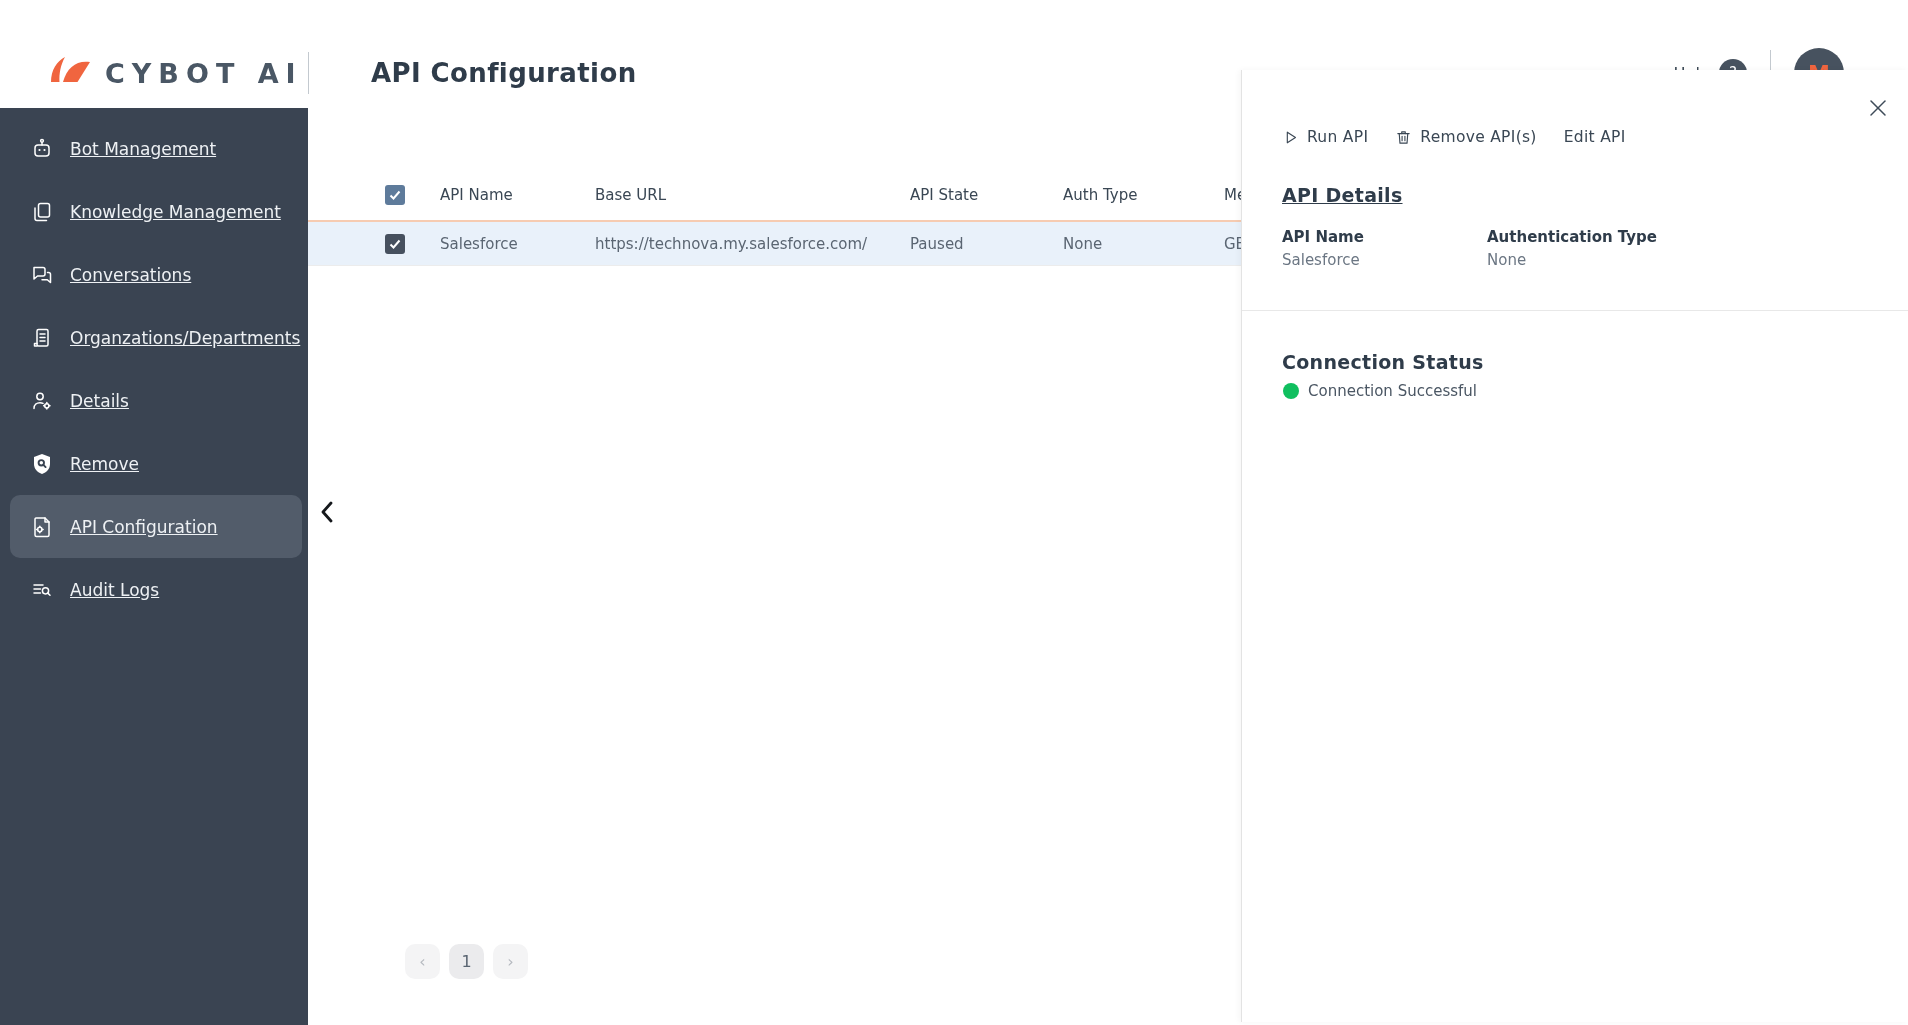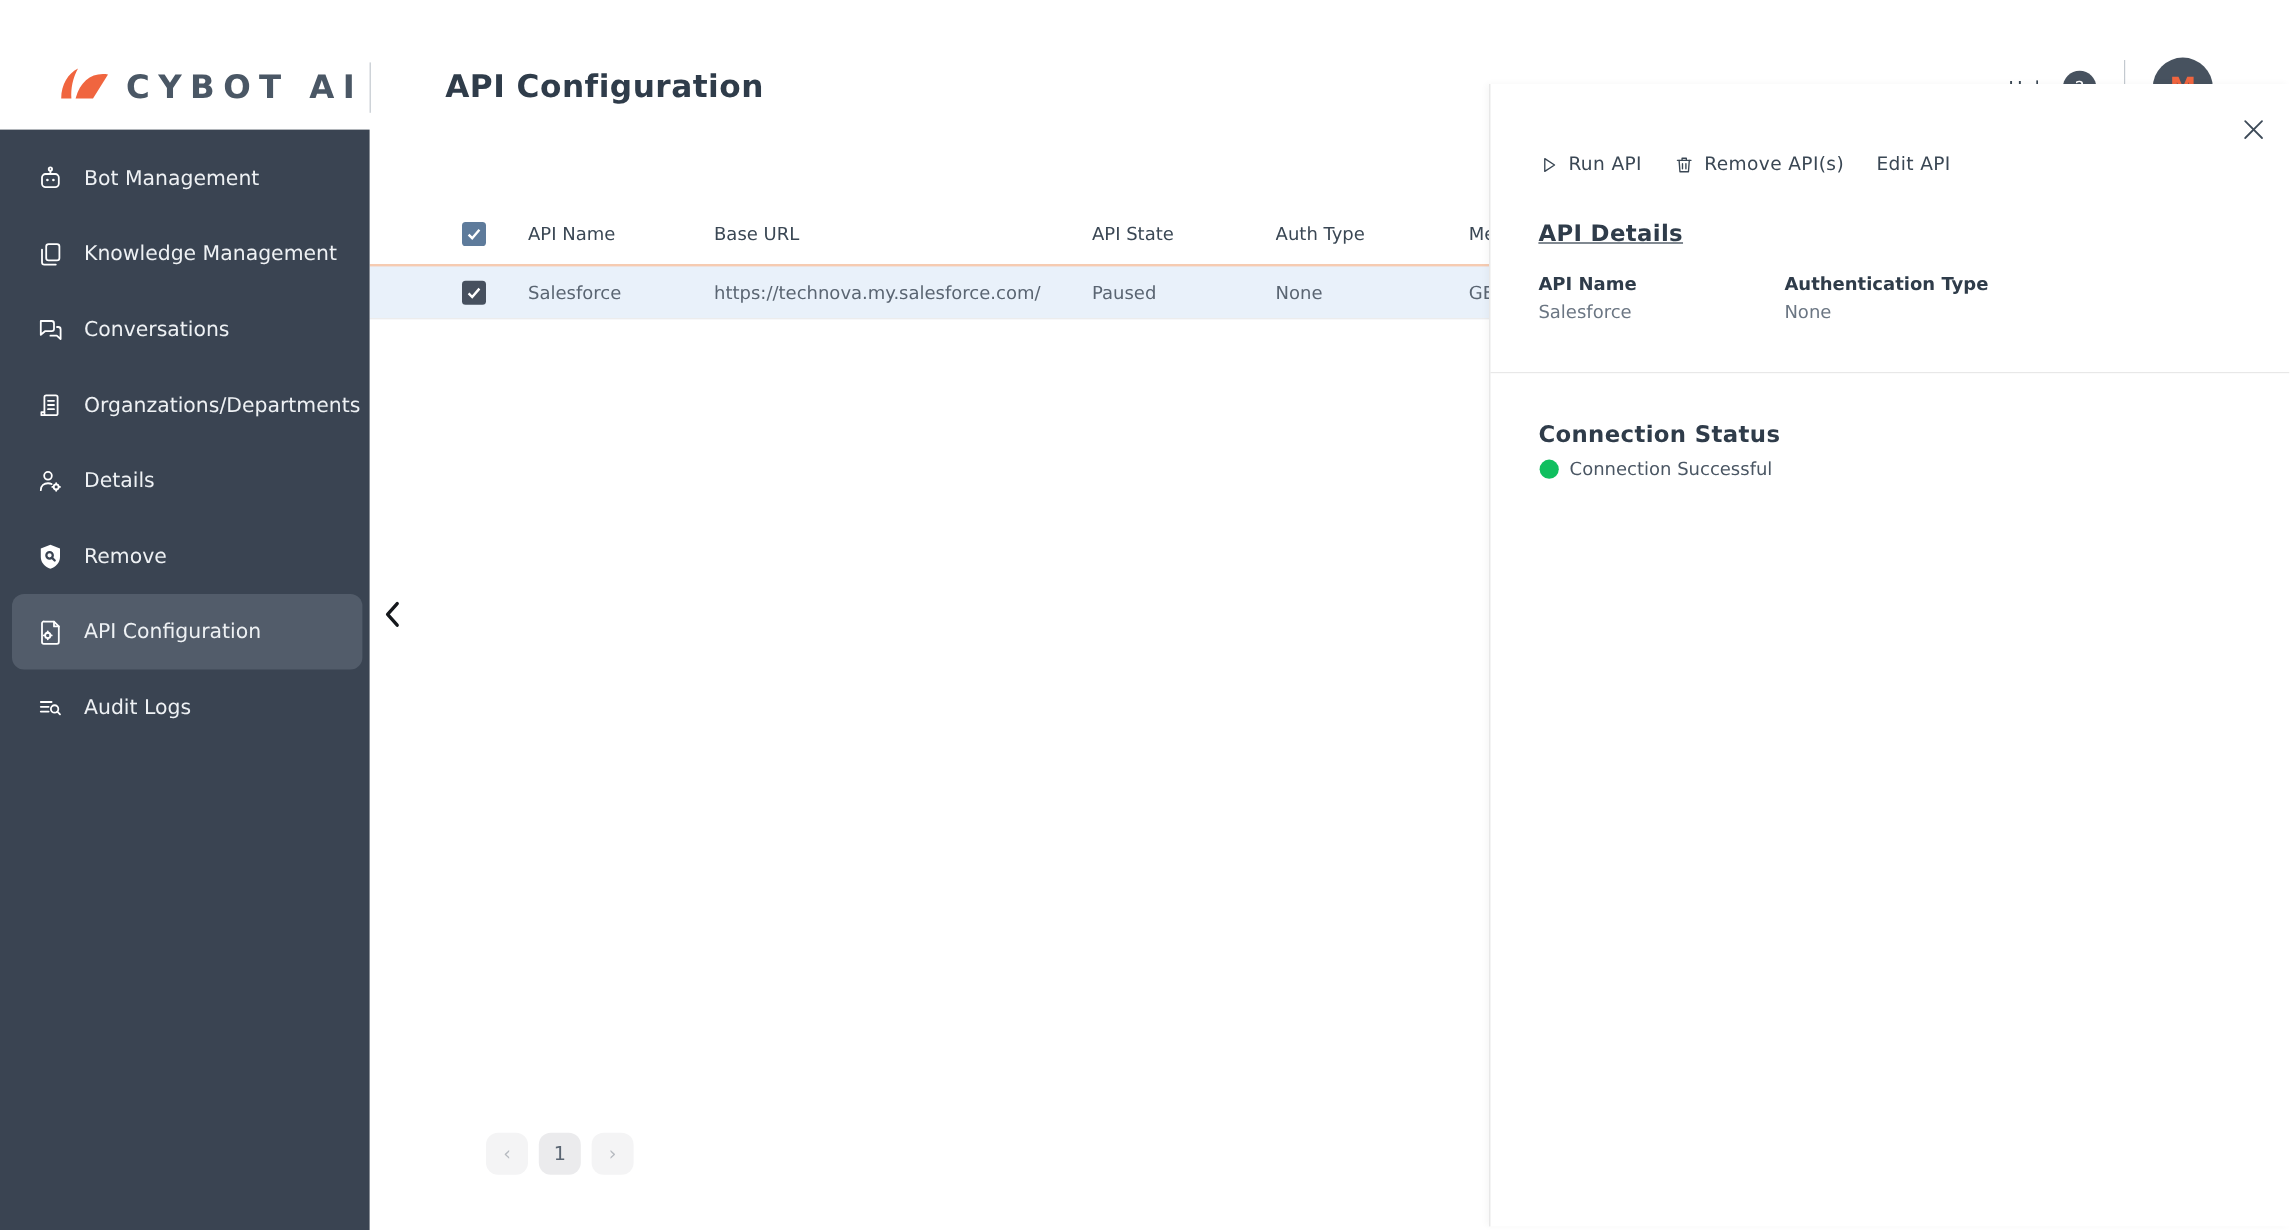--- a/index.html
+++ b/index.html
@@ -15,21 +15,21 @@
   .page-title { margin-left: 62px; font-size: 26px; font-weight: 700; color: #2f3c4a; letter-spacing: 0.4px; }
   .topbar-right { margin-left: auto; display: flex; align-items: center; gap: 15px; padding-right: 64px; }
   .help-label { font-size: 16px; color: #3a4754; }
   .help-badge { width: 28px; height: 28px; border-radius: 50%; background: #47525f; color: #fff; font-size: 15px; display: flex; align-items: center; justify-content: center; cursor: pointer; margin-left: -6px; }
   .right-divider { width: 1px; height: 46px; background: #c3c9cf; margin: 0 8px; }
   .avatar { width: 50px; height: 50px; border-radius: 50%; background: #47525f; color: #f0653f; font-size: 22px; font-weight: 700; display: flex; align-items: center; justify-content: center; cursor: pointer; }
 
   
   .sidebar { position: absolute; top: 70px; left: 0; bottom: 0; width: 308px; background: #3a4452; z-index: 4; }
   .nav { padding-top: 47px; }
-  .nav-item { height: 63px; display: flex; align-items: center; gap: 16px; padding-left: 30px; color: #eef1f4; font-size: 17px; cursor: pointer; }
+  .nav-item { height: 63px; display: flex; align-items: center; gap: 16px; padding-left: 30px; color: #eef1f4; font-size: 17px; cursor: pointer; text-decoration: underline; }
   .nav-item svg { flex: 0 0 24px; }
   .nav-item.selected { background: #525c6a; border-radius: 10px; margin: 0 6px 0 10px; padding-left: 20px; }
   .icon24 { width: 24px; height: 24px; stroke: #ffffff; fill: none; stroke-width: 1.5; stroke-linecap: round; stroke-linejoin: round; }
 
   .collapse-btn { position: absolute; left: 316px; top: 497px; width: 22px; height: 30px; display: flex; align-items: center; justify-content: center; cursor: pointer; z-index: 6; background: transparent; border: none; padding: 0; }
 
   
   .main { position: absolute; top: 70px; left: 308px; width: 933px; bottom: 0; background: #fff; overflow: hidden; }
   .search-card { position: absolute; top: 25px; left: 62px; right: -16px; height: 64px; background: #fff; border-radius: 14px; box-shadow: 0 1px 5px rgba(0,0,0,0.16); }
   .search-input { position: absolute; left: 18px; top: 14px; width: 262px; border: none; border-bottom: 1px solid #8f979f; background: transparent; outline: none; font-size: 16px; color: #2f3c4a; padding: 6px 2px 8px 2px; font-family: inherit; }

